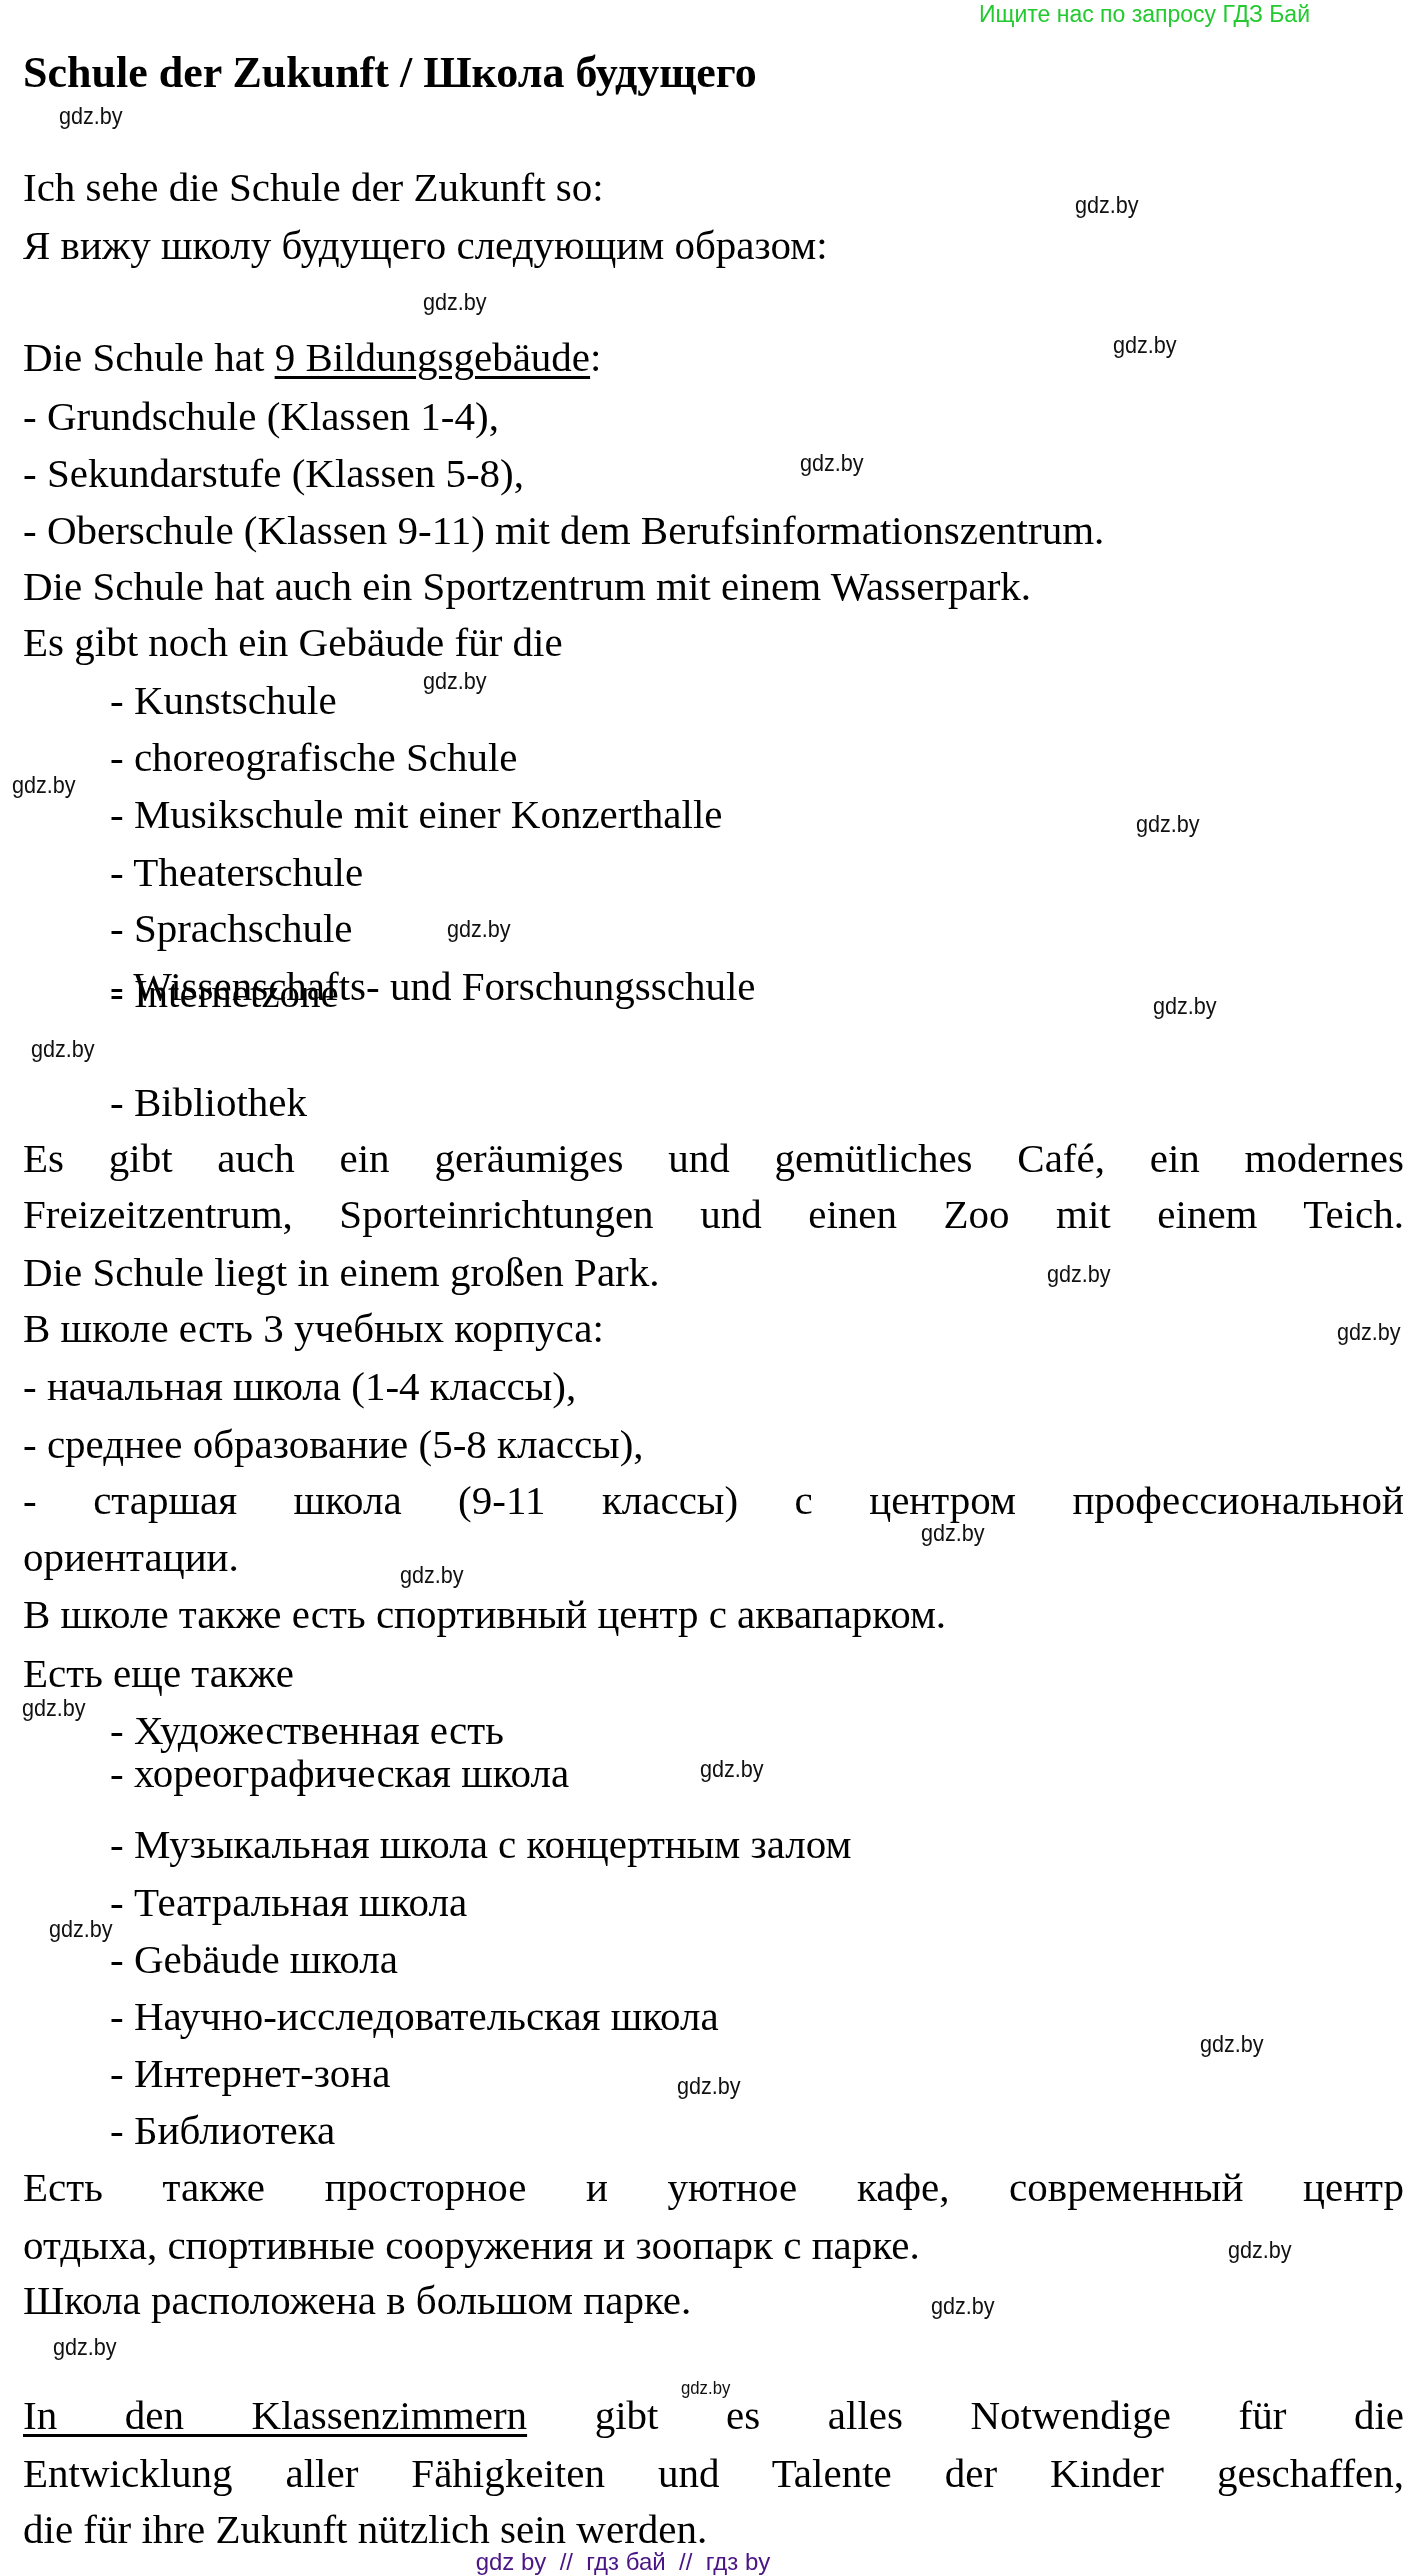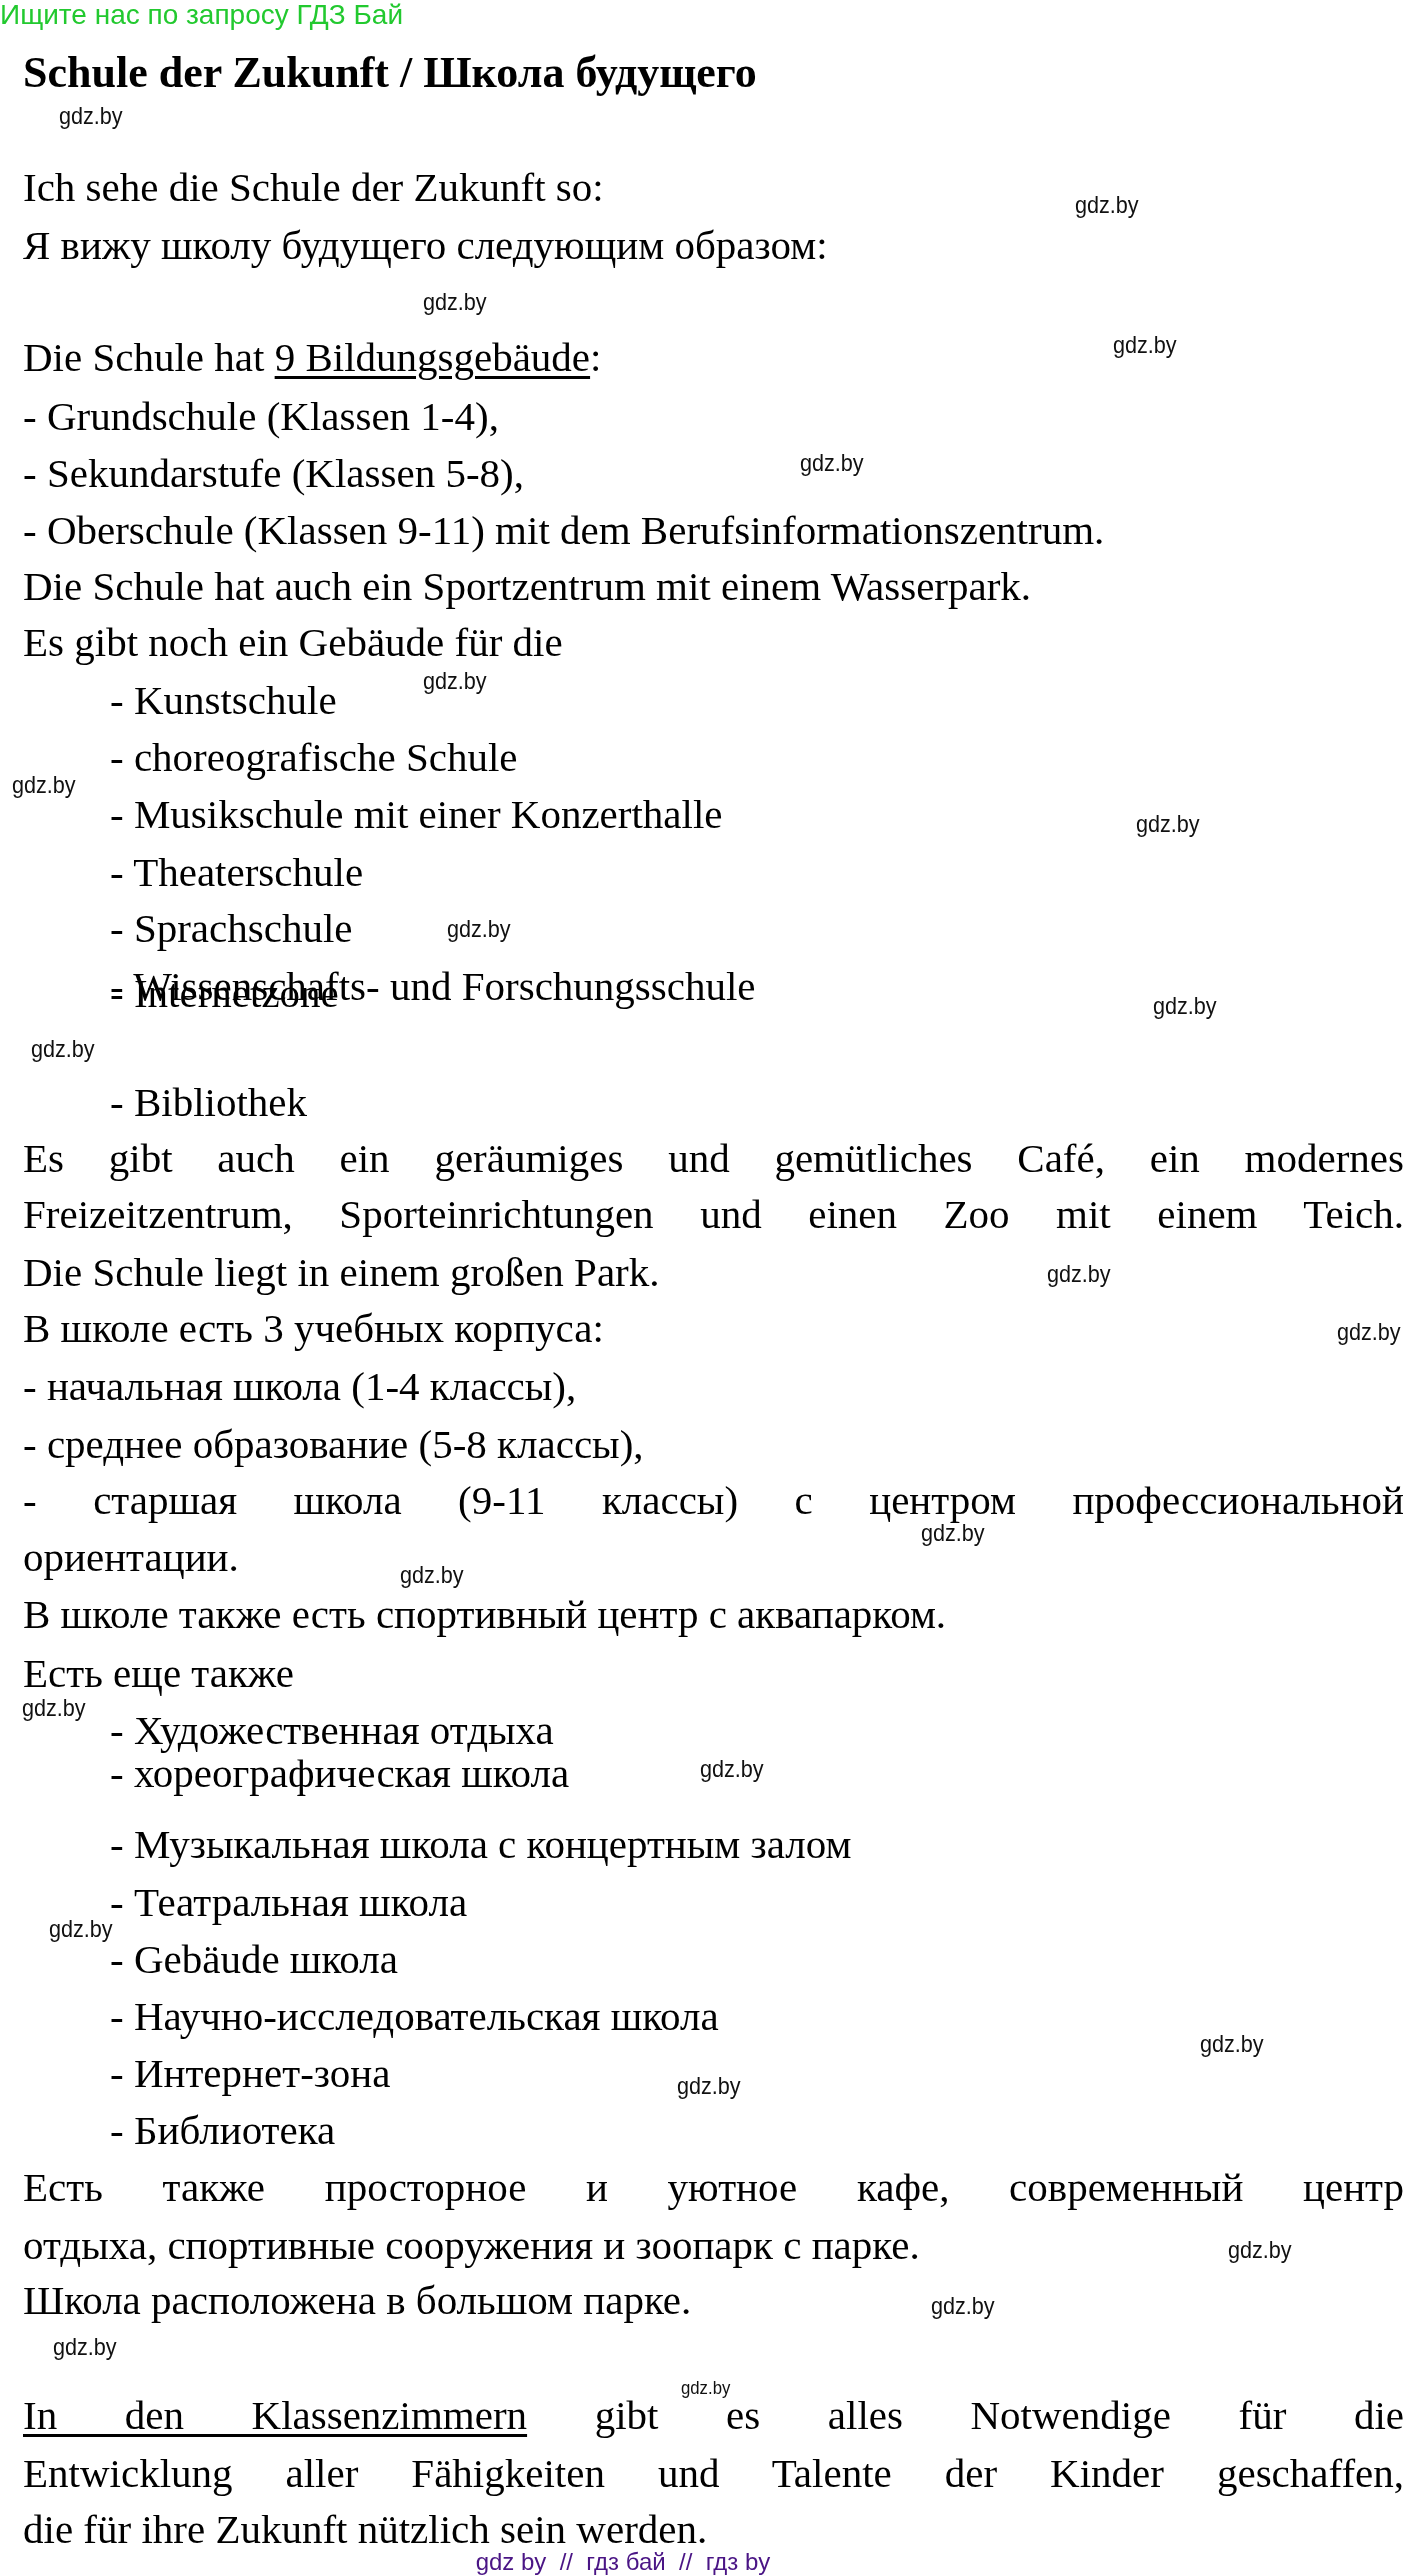--- a/index.html
+++ b/index.html
@@ -1,18 +1,18 @@
 <!DOCTYPE html>
 <html style="font-size:13.5px"><head>
 <meta charset="utf-8">
 <style>
   html, body { margin:0; padding:0; background:#ffffff; }
   body { width:1422px; height:2576px; position:relative; overflow:hidden; }
-  .banner { position:absolute; left:0; width:1310px; top:0; height:30px; text-align:left;
-    font-family:"Liberation Sans", sans-serif; font-size:28px; line-height:29px; color:#22c92f; }
+  .banner { position:absolute; left:0; width:1310px; top:0; height:30px; text-align:right;
+    font-family:"Liberation Sans", sans-serif; font-size:23px; line-height:29px; color:#22c92f; }
   .title { position:absolute; left:23px; top:47px; font-family:"Liberation Serif", serif;
     font-weight:bold; font-size:44px; line-height:51px; color:#000; white-space:nowrap;text-align:center; }
   .ln { position:absolute; left:23px; font-family:"Liberation Serif", serif; font-size:41px;
     line-height:58px; height:58px; color:#000; white-space:nowrap; }
   .ind { left:110px; }
   .just { width:1381px; text-align:justify; text-align-last:justify; white-space:normal; }
   .u { text-decoration:underline; text-decoration-thickness:2.5px; text-underline-offset:5px; }
   .wm { position:absolute; font-family:"Liberation Sans", sans-serif; font-size:24px;
     line-height:27px; color:#111; white-space:nowrap; transform:scaleX(0.9); transform-origin:left top; }
   .footer { position:absolute; left:0; width:1246px; top:2548px; height:28px; text-align:center;
@@ -51,21 +51,21 @@
 <div class="ln" style="top:1243px">Die Schule liegt in einem großen Park.</div>
 
 <div class="ln" style="top:1299px">В школе есть 3 учебных корпуса:</div>
 <div class="ln" style="top:1357px">- начальная школа (1-4 классы),</div>
 <div class="ln" style="top:1415px">- среднее образование (5-8 классы),</div>
 <div class="ln just" style="top:1471px">- старшая школа (9-11 классы) с центром профессиональной</div>
 <div class="ln" style="top:1528px">ориентации.</div>
 <div class="ln" style="top:1585px">В школе также есть спортивный центр с аквапарком.</div>
 <div class="ln" style="top:1644px">Есть еще также</div>
 
-<div class="ln ind" style="top:1701px">- Художественная отдыха</div>
+<div class="ln ind" style="top:1701px">- Художественная есть</div>
 <div class="ln ind" style="top:1744px">- хореографическая школа</div>
 <div class="ln ind" style="top:1815px">- Музыкальная школа с концертным залом</div>
 <div class="ln ind" style="top:1873px">- Театральная школа</div>
 <div class="ln ind" style="top:1930px">- Gebäude школа</div>
 <div class="ln ind" style="top:1987px">- Научно-исследовательская школа</div>
 <div class="ln ind" style="top:2044px">- Интернет-зона</div>
 <div class="ln ind" style="top:2101px">- Библиотека</div>
 
 <div class="ln just" style="top:2158px">Есть также просторное и уютное кафе, современный центр</div>
 <div class="ln" style="top:2216px">отдыха, спортивные сооружения и зоопарк с парке.</div>

